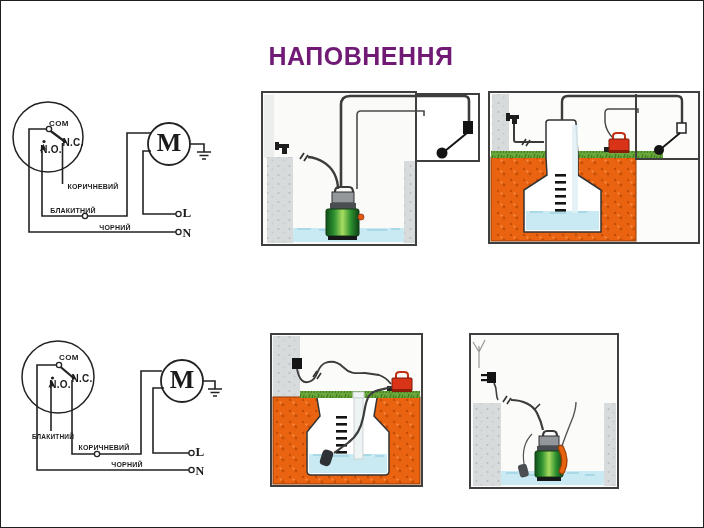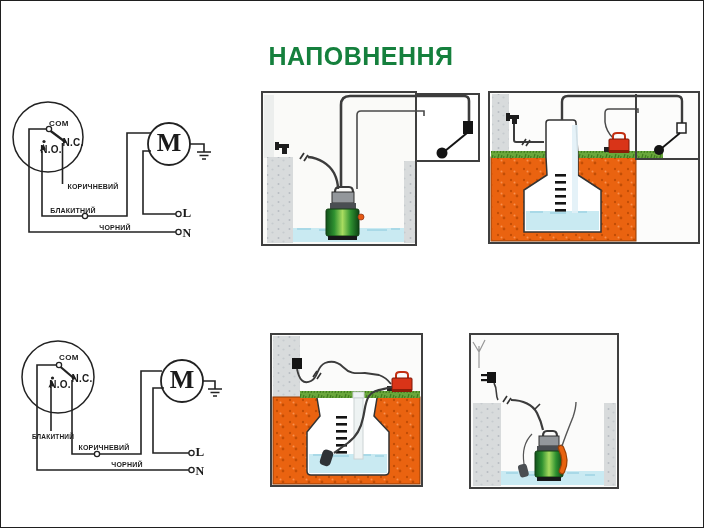--- a/index.html
+++ b/index.html
@@ -9,21 +9,21 @@
   #art{position:absolute;left:0;top:0;}
   .lbl{position:absolute;transform:translate(-50%,-50%);white-space:nowrap;
     color:#1b1b1b;font-weight:700;font-size:7px;letter-spacing:.2px;
     font-family:"Liberation Sans",sans-serif;text-align:center;}
   .lbl-sw{font-size:10px;}
   .lbl-com{font-size:8px;letter-spacing:.4px;}
   .lbl-m{font-family:"Liberation Serif",serif;font-size:26px;font-weight:700;}
   .lbl-L{font-family:"Liberation Serif",serif;font-size:13px;font-weight:700;}
   .lbl-N{font-family:"Liberation Serif",serif;font-size:12px;font-weight:600;}
   .title{position:absolute;transform:translate(-50%,-50%);white-space:nowrap;
-    font-size:25px;font-weight:700;letter-spacing:.5px;color:#15803d;}
+    font-size:25px;font-weight:700;letter-spacing:.5px;color:#701a75;}
 </style>
 </head>
 <body>
 
 <div id="screen">
 
 <svg id="art" width="704" height="528" viewBox="0 0 704 528">
   <defs>
     <linearGradient id="gpump" x1="0" y1="0" x2="1" y2="0">
       <stop offset="0" stop-color="#10501a"></stop>

